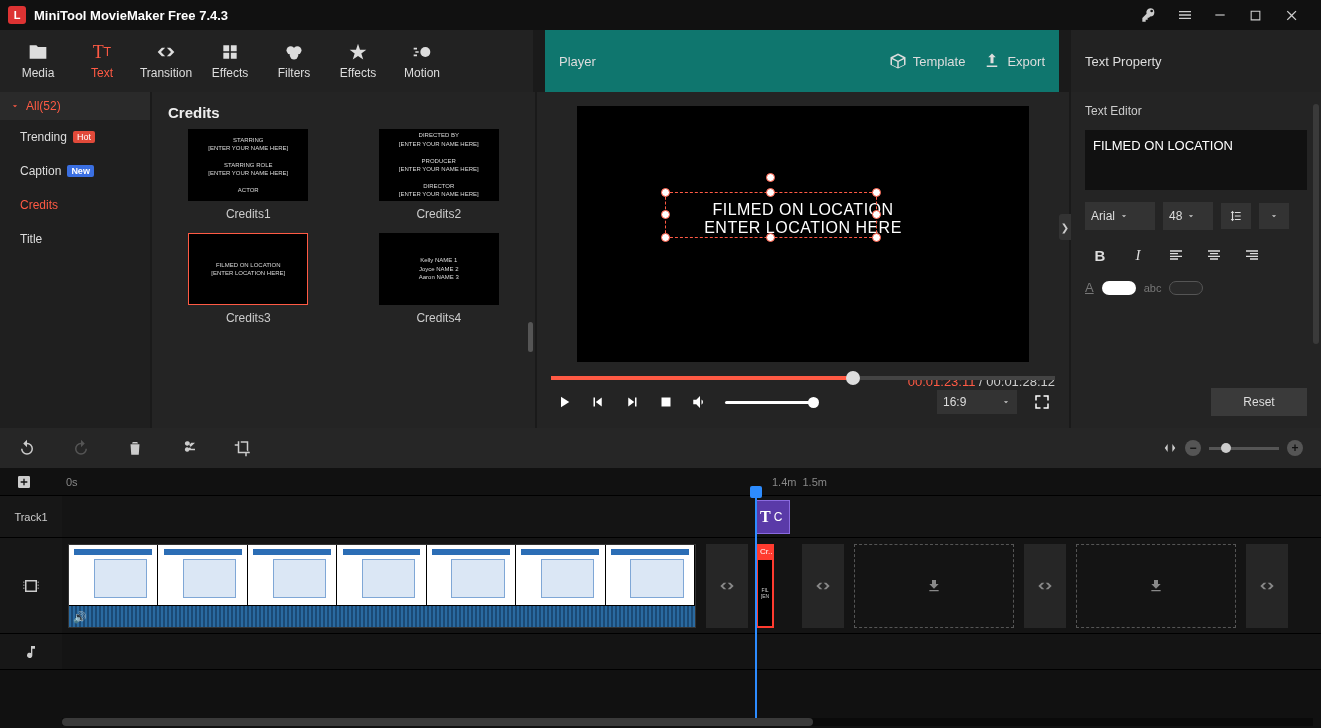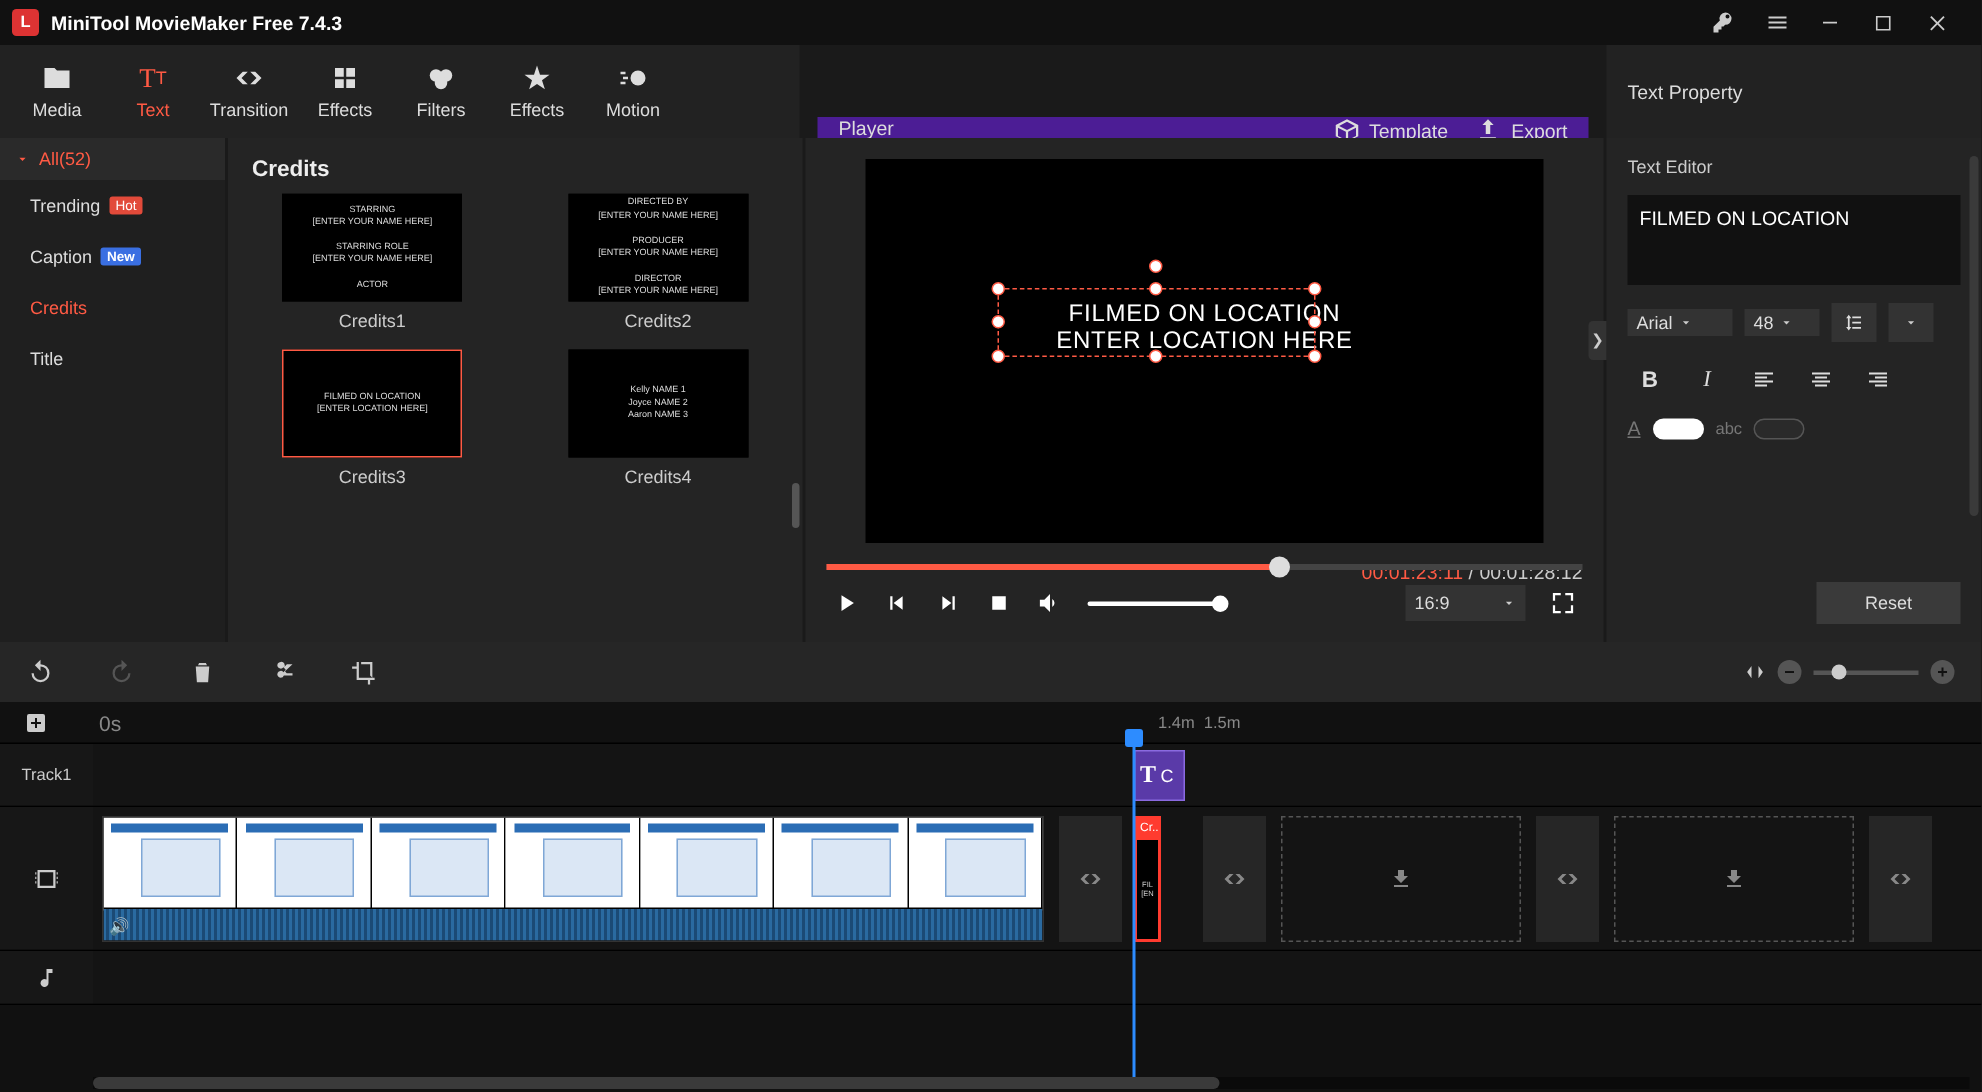--- a/index.html
+++ b/index.html
@@ -12,21 +12,21 @@
 .titlebar .sys { width: 28px; text-align: center; color: #ccc; font-size: 14px; cursor: pointer; }
 .key-icon { color: #e6a817; }
 
 
 .ribbon { height: 62px; display: flex; gap: 12px; }
 .ribbon-tabs { background: #222; display: flex; align-items: center; padding: 0 6px; width: 533px; }
 .rtab { width: 64px; height: 62px; display: flex; flex-direction: column; align-items: center; justify-content: center; gap: 4px; color: #ddd; cursor: pointer; font-size: 12px; }
 .rtab.active { color: #ff5a44; }
 .rtab svg, .rtab .glyph { width: 20px; height: 20px; fill: currentColor; display:flex; align-items:center; justify-content:center; font-size:18px; }
 
-.player-header { flex: 1; background: #4c1d95; display: flex; align-items: flex-start; padding: 0 14px; color: #ddd; margin-top: 48px; }
+.player-header { flex: 1; background: #0f766e; display: flex; align-items: center; padding: 0 14px; color: #ddd; }
 .player-header .spacer { flex: 1; }
 .ph-btn { display: flex; align-items: center; gap: 6px; margin-left: 18px; cursor: pointer; font-size: 13px; }
 
 .prop-header { width: 250px; background: #222; display: flex; align-items: center; padding: 0 14px; color: #ddd; font-size: 13px; }
 
 
 .middle { height: 336px; display: flex; gap: 2px; }
 
 
 .catbar { width: 150px; background: #1f1f1f; display: flex; flex-direction: column; }
@@ -66,39 +66,39 @@
 .vol-track { width: 90px; height: 3px; background: #fff; position: relative; border-radius:2px; }
 .vol-track .k { position: absolute; right: -4px; top: -4px; width: 11px; height: 11px; background: #fff; border-radius: 50%; }
 .aspect { margin-left: auto; background: #333; border: none; color: #ddd; height: 24px; width: 80px; font-size: 12px; padding: 0 6px; display:flex; align-items:center; justify-content:space-between; cursor:pointer; }
 
 
 .props { width: 250px; background: #242424; display: flex; flex-direction: column; padding: 12px 14px; gap: 12px; position: relative; }
 .props .expand-tab { position:absolute; left:-12px; top:122px; width:12px; height:26px; background:#333; color:#ccc; display:flex; align-items:center; justify-content:center; font-size:10px; cursor:pointer; border-radius:3px 0 0 3px;}
 .props h4 { font-size: 12px; font-weight: normal; color: #ccc; }
 .text-edit { background: #111; color: #fff; border: none; height: 60px; padding: 8px; font-size: 13px; resize: none; outline: none; }
 .prow { display: flex; gap: 8px; align-items: center; }
-.sel { background: #333; color: #ddd; height: 18px; border: none; font-size: 12px; padding: 0 6px; display:flex; align-items:center; gap:4px; cursor:pointer; }
+.sel { background: #333; color: #ddd; height: 28px; border: none; font-size: 12px; padding: 0 6px; display:flex; align-items:center; gap:4px; cursor:pointer; }
 .iconbtn { width: 30px; height: 26px; background: #333; display: flex; align-items: center; justify-content: center; cursor: pointer; color:#ddd; fill:#ddd; }
 .swatch { width: 34px; height: 14px; border-radius: 7px; }
 .reset { margin-top: auto; align-self: flex-end; background: #3a3a3a; color: #ddd; border: none; height: 28px; width: 96px; font-size: 12px; cursor: pointer; }
 .vscroll { position:absolute; right:2px; top:12px; width:6px; height:240px; background:#3a3a3a; border-radius:3px; }
 
 
 .tl-toolbar { height: 40px; background: #262626; display: flex; align-items: center; padding: 0 18px; gap: 36px; }
 .tl-toolbar .tico { width: 18px; height: 18px; fill: #ccc; cursor: pointer; }
 .tl-toolbar .zoom { margin-left: auto; display: flex; align-items: center; gap: 8px; }
 .zoom-track { width: 70px; height: 3px; background: #555; position: relative; }
 .zoom-track .k { position: absolute; left: 12px; top: -4px; width: 10px; height: 10px; background: #ccc; border-radius: 50%; }
 .circ { width:16px; height:16px; border-radius:50%; background:#555; color:#111; font-size:12px; display:flex; align-items:center; justify-content:center; cursor:pointer; font-weight:bold;}
 
 
 .timeline { height: 260px; background: #111; display: flex; flex-direction: column; position:relative; }
 .ruler { height: 28px; display: flex; align-items: center; position: relative; border-bottom: 1px solid #000; }
 .ruler .addzone { width: 62px; display: flex; align-items: center; justify-content: flex-start; padding-left:16px; color:#ccc; }
-.ruler .zero { position:absolute; left:66px; font-size:14px; color:#888; }
+.ruler .zero { position:absolute; left:66px; font-size:11px; color:#888; }
 .ruler .marks { position: absolute; left: 772px; font-size: 11px; color: #888; display:flex; gap:6px; }
 .playhead-wrap { position:absolute; left:756px; top:0; bottom:10px; width:0; z-index:5; pointer-events:none;}
 .playhead-wrap .head { position:absolute; top:18px; left:-6px; width:12px; height:12px; background:#2d8cff; border-radius:2px; }
 .playhead-wrap .line { position:absolute; top:28px; bottom:0; left:-1px; width:2px; background:#2d8cff; }
 
 .track { display: flex; border-bottom: 1px solid #000; }
 .track .thead { width: 62px; background: #171717; display: flex; align-items: center; justify-content: center; font-size: 11px; color: #ccc; }
 .track .tbody { flex: 1; position: relative; background: #141414; }
 
 .text-track { height: 42px; }

